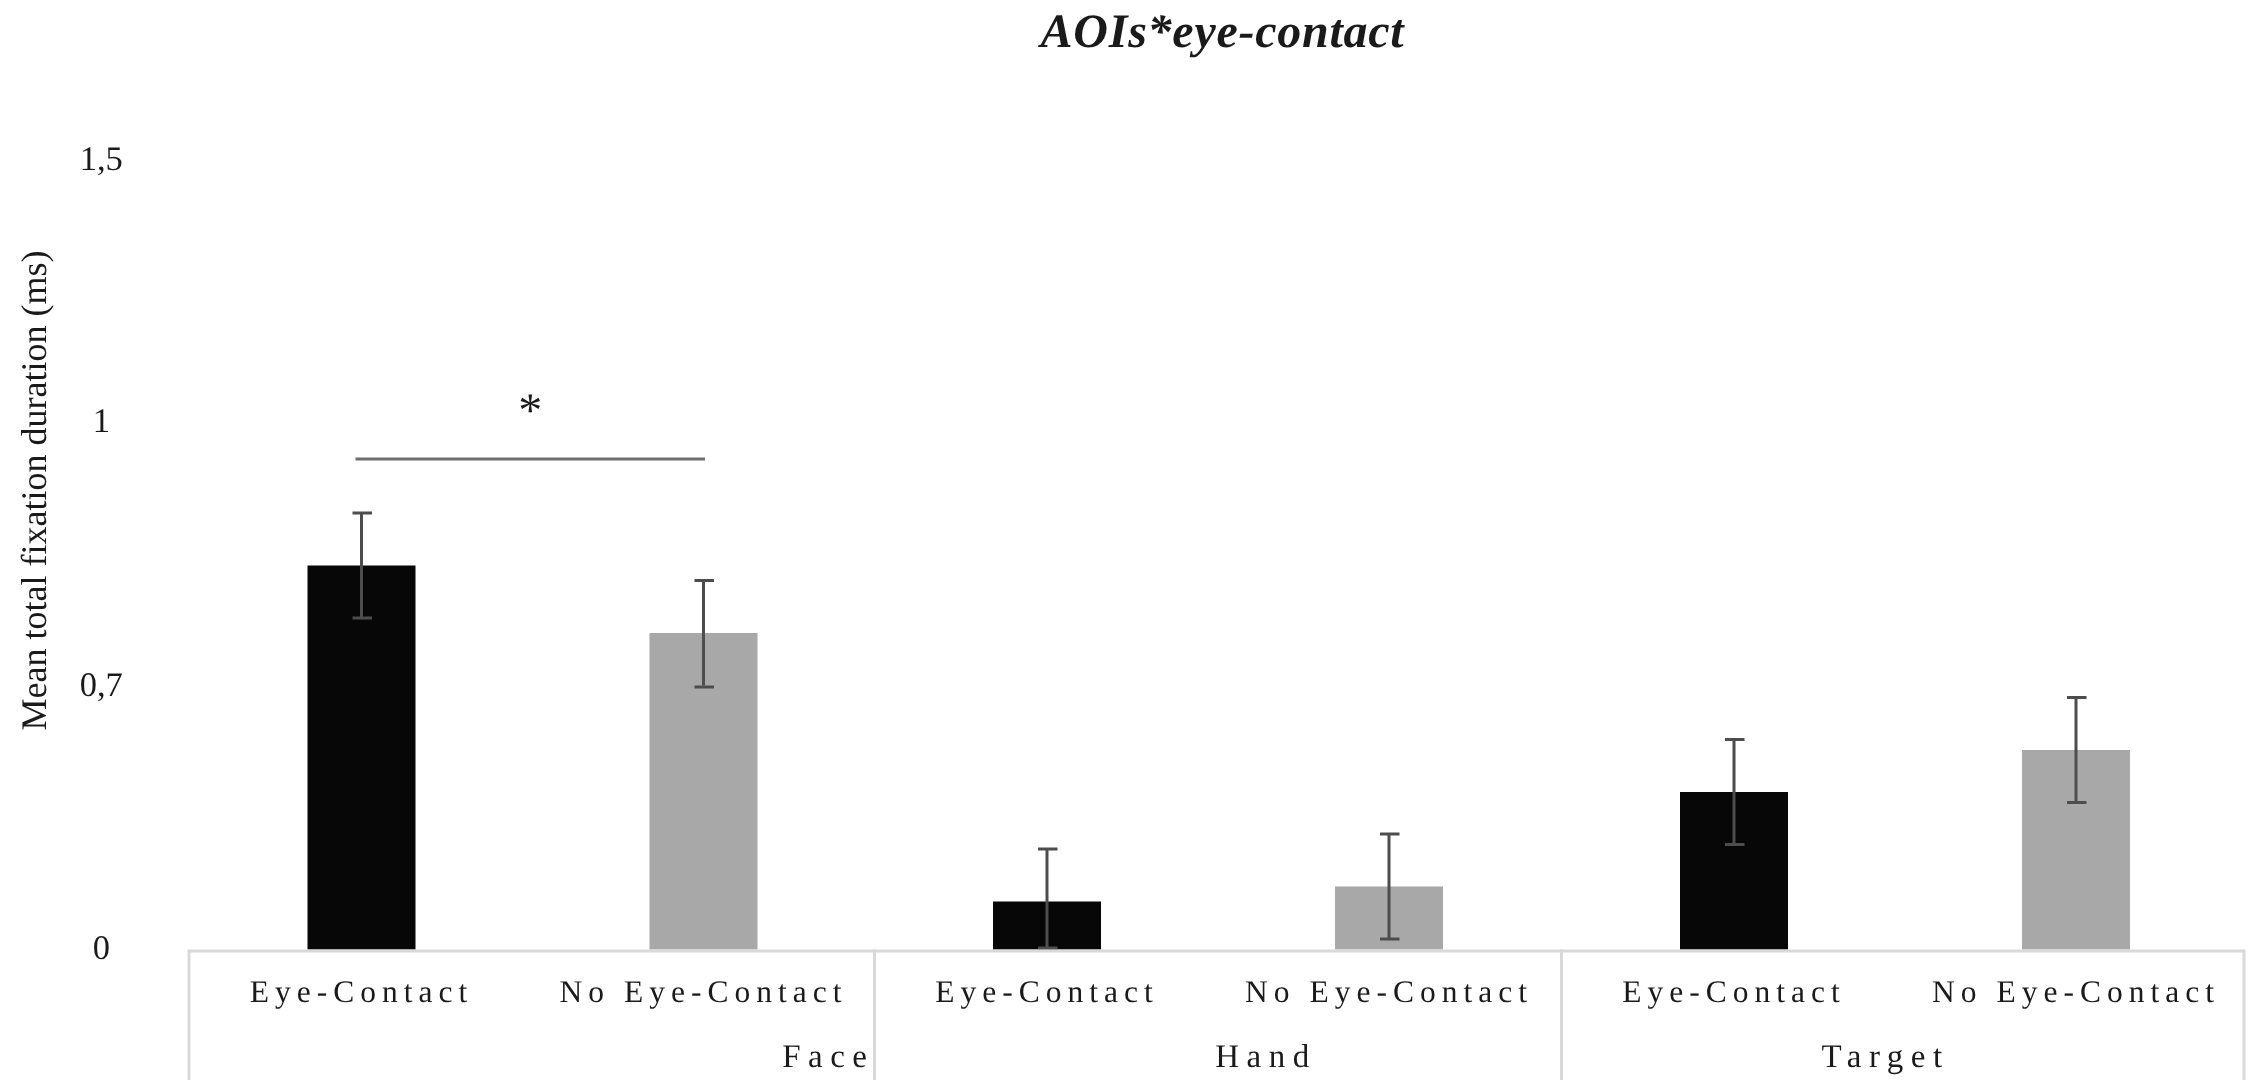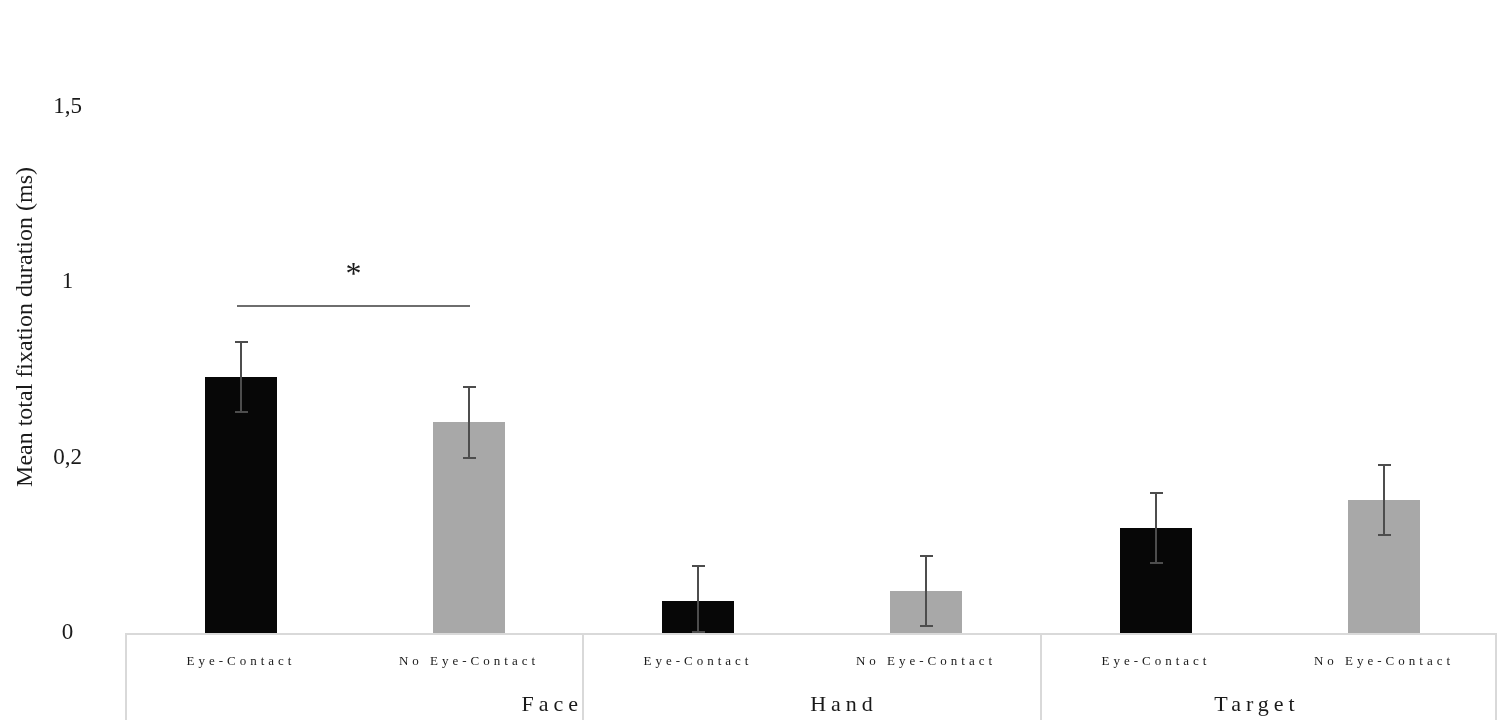--- a/index.html
+++ b/index.html
@@ -28,49 +28,50 @@
   .ytick{
     left:30px;width:75px;height:28px;
     line-height:28px;
     text-align:center;
     font-size:23px;
   }
   .err-line,.err-cap{background:#4d4d4d;}
   .series-label{
     height:26px;line-height:26px;
     text-align:center;
-    font-size:13px;
+    font-size:21px;
     letter-spacing:4px;
     white-space:nowrap;
   }
   .group-label{
     height:26px;line-height:26px;
     text-align:center;
     font-size:22px;
     letter-spacing:5px;
     white-space:nowrap;
   }
   #sig-star{
     text-align:center;
     font-size:32px;
     line-height:40px;
   }
 </style>
 </head>
 <body>
 
 <div id="figure">
+  <div id="chart-title" class="abs">AOIs*eye-contact</div>
 
   <div id="y-axis-title" class="abs">
     <span>Mean total fixation duration (ms)</span>
   </div>
 
   <div id="y-axis">
       <div class="abs ytick" style="left: 30px; width: 75px; top: 618px;">0</div>
-      <div class="abs ytick" style="left: 30px; width: 75px; top: 442.5px;">0,2</div>
+      <div class="abs ytick" style="left: 30px; width: 75px; top: 442.5px;">0,7</div>
       <div class="abs ytick" style="left: 30px; width: 75px; top: 267px;">1</div>
       <div class="abs ytick" style="left: 30px; width: 75px; top: 91.5px;">1,5</div>
     </div>
 
   <div id="plot-area">
       <div class="abs" style="left: 205px; top: 376.77px; width: 72px; height: 256.23px; background: rgb(7, 7, 7);"></div>
       <div class="abs err-line" style="left: 240px; top: 341.67px; width: 2px; height: 70.2px;"></div>
       <div class="abs err-cap" style="left: 234.5px; top: 340.67px; width: 13px; height: 2px;"></div>
       <div class="abs err-cap" style="left: 234.5px; top: 410.87px; width: 13px; height: 2px;"></div>
       <div class="abs" style="left: 433px; top: 422.4px; width: 72px; height: 210.6px; background: rgb(168, 168, 168);"></div>

